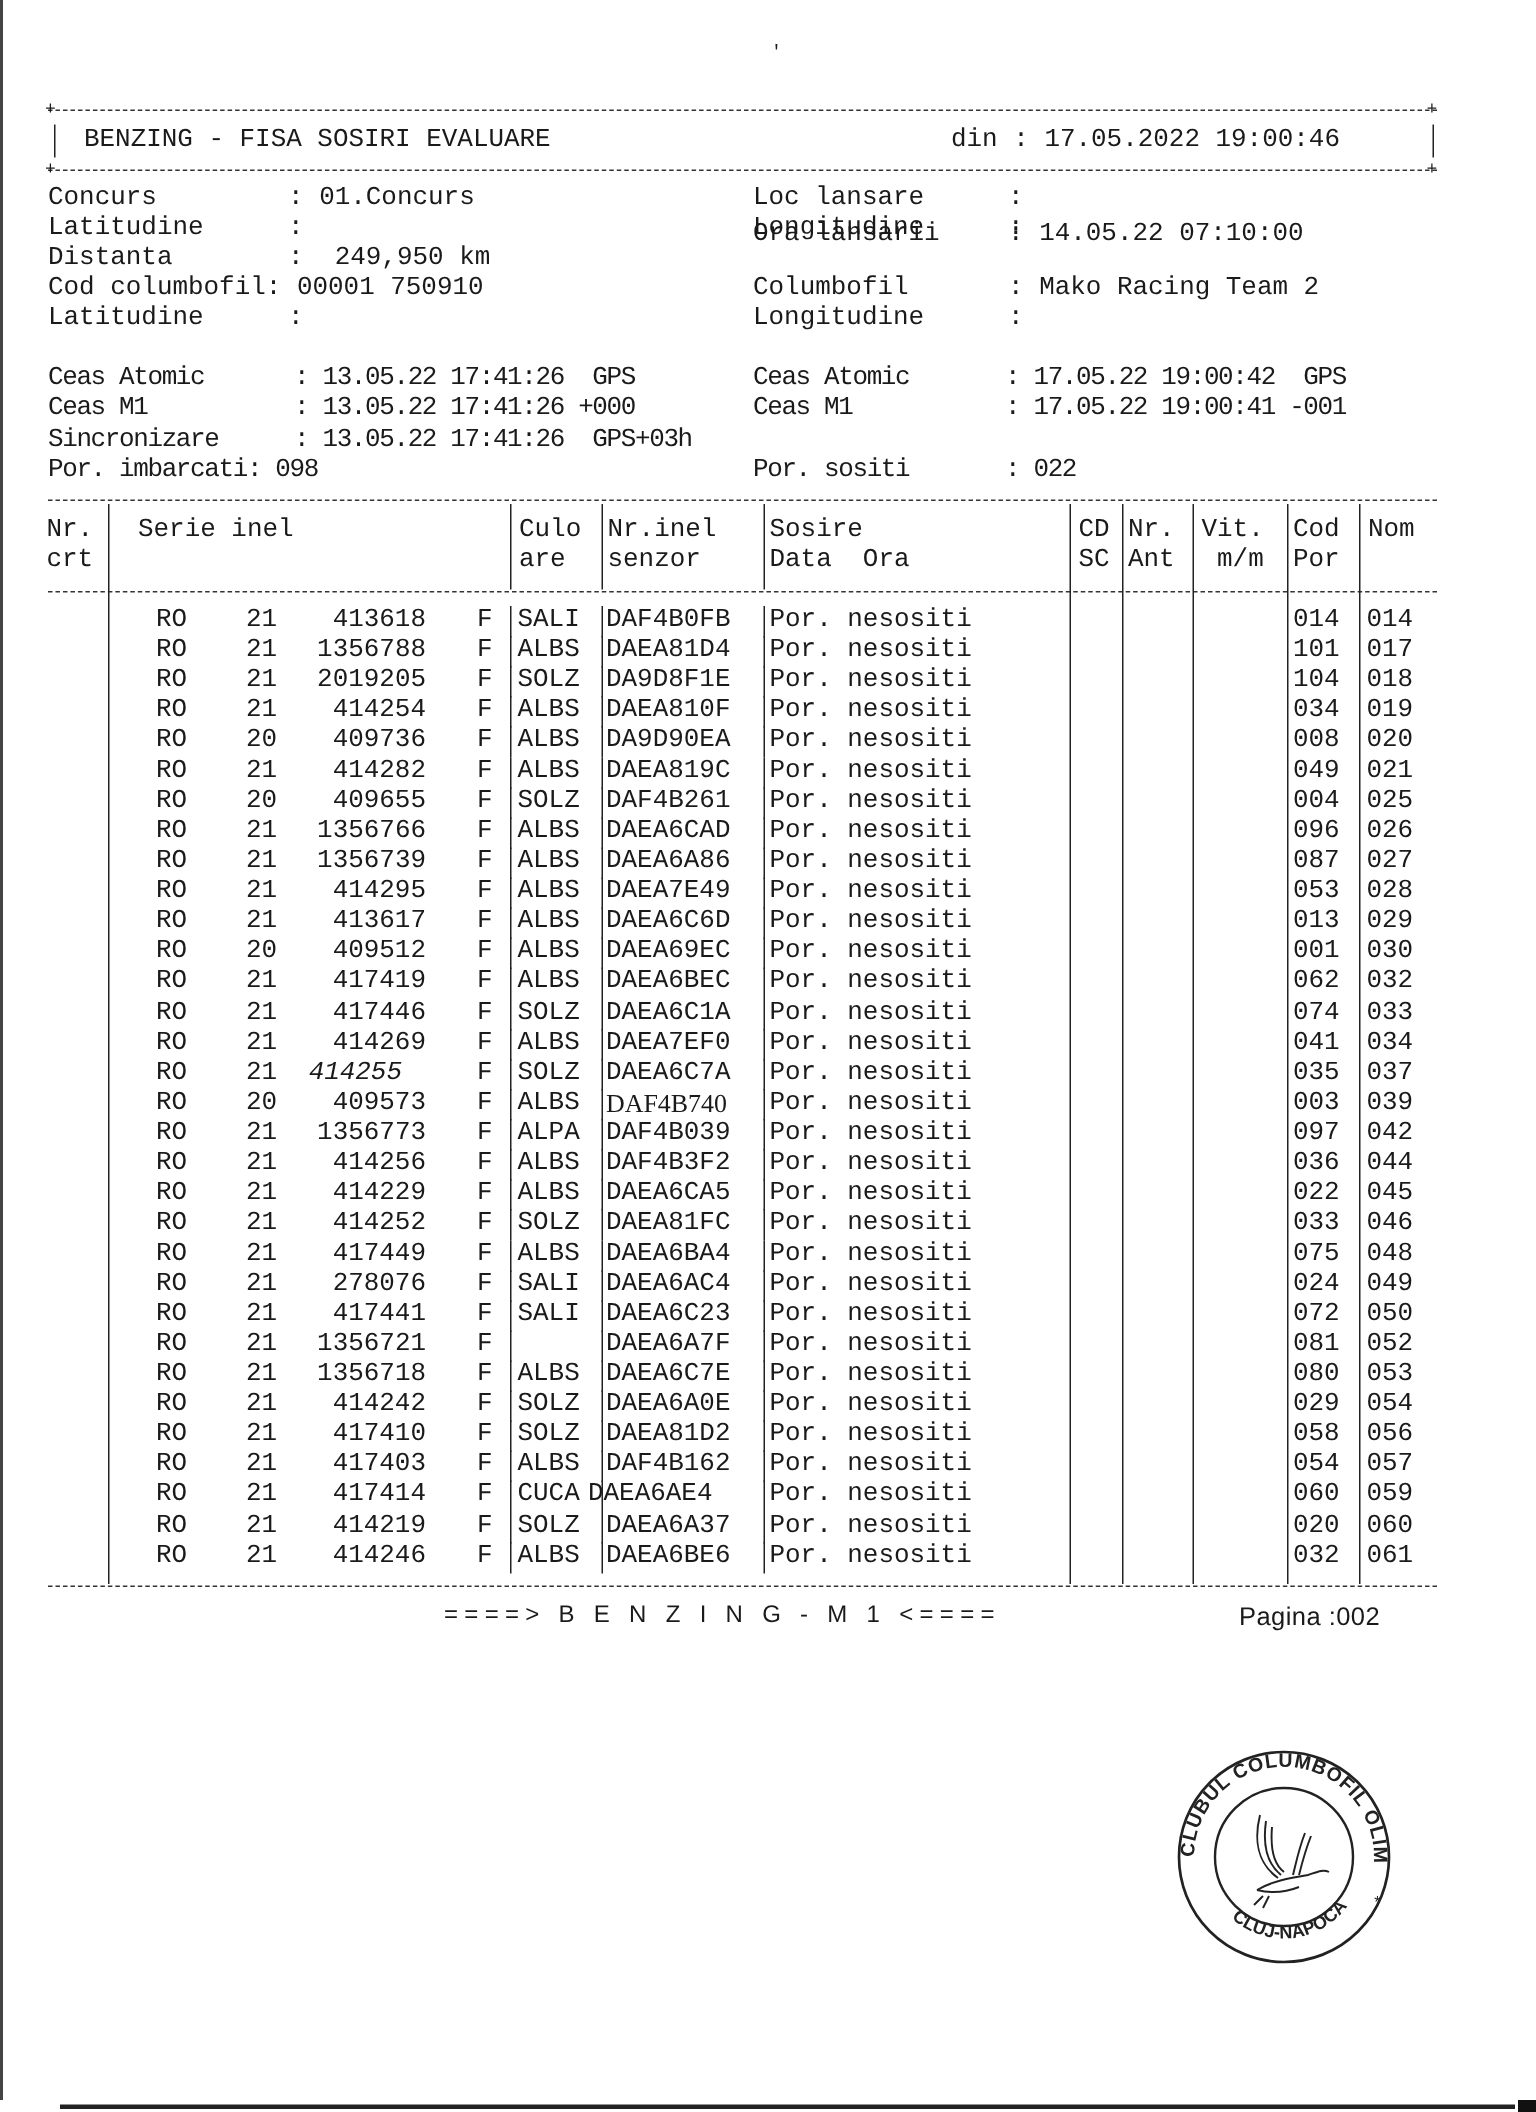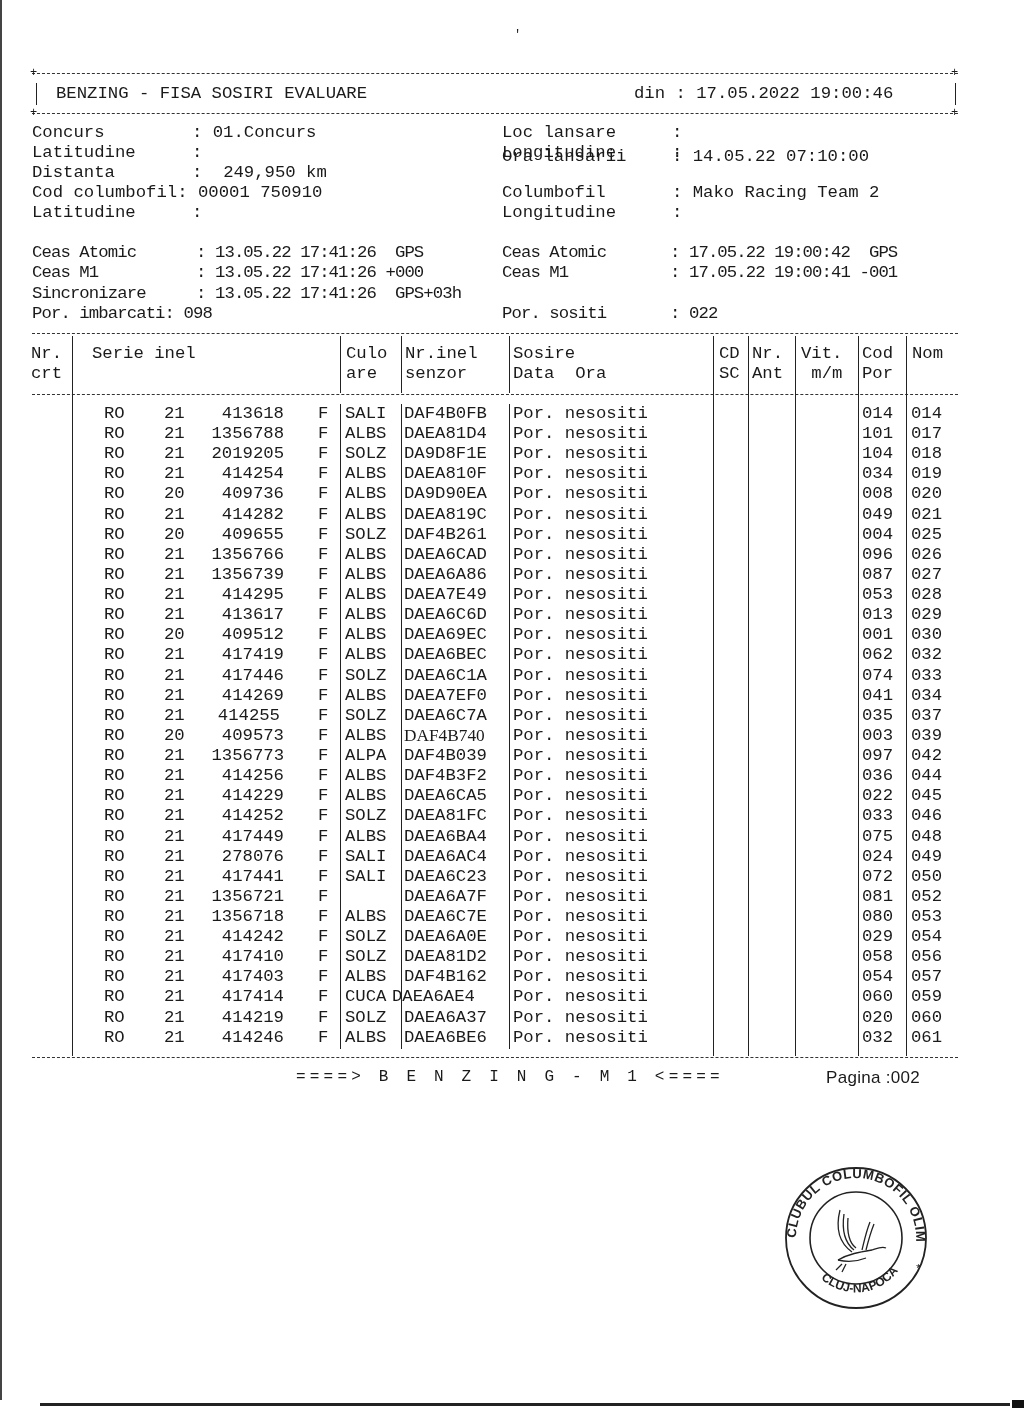--- a/index.html
+++ b/index.html
@@ -27,21 +27,21 @@
 
   .vline { position: absolute; width: 1px; background: #222; }
 
   .th { position: absolute; white-space: pre; font-size: 17.3px; line-height: 20px; }
 
   .row { position: absolute; left: 0; height: 20px; width: 1024px; }
   .cell { position: absolute; white-space: pre; font-size: 17.3px; line-height: 20px; }
   .r { text-align: right; }
 
   .footer-text { position: absolute; top: 1068px; font-size: 16px; letter-spacing: 0.5px; white-space: pre; }
-  .footer-brand { left: 296px; letter-spacing: 4.2px; font-family: Liberation Mono, monospace; font-size: 16px; }
+  .footer-brand { left: 296px; letter-spacing: 4.2px; font-family: Liberation Sans, sans-serif; font-size: 16px; }
   .footer-page { left: 826px; font-family: "Liberation Sans", sans-serif; font-size: 17px; letter-spacing: 0.3px; }
 
   .stamp { position: absolute; left: 782px; top: 1164px; width: 148px; height: 148px; }
 </style>
 </head>
 <body>
 
 <div class="page-edge-left"></div>
 <div class="page-edge-bottom"></div>
 <div class="page-edge-corner"></div>
@@ -323,21 +323,21 @@
         <span class="cell" style="left: 513px;">Por. nesositi</span>
         <span class="cell" style="left: 862px;">041</span>
         <span class="cell" style="left: 911px;">034</span>
         <div class="vline" style="left: 340px; top: 0px; height: 21px;"></div>
         <div class="vline" style="left: 401px; top: 0px; height: 21px;"></div>
         <div class="vline" style="left: 509px; top: 0px; height: 21px;"></div>
       </div>
       <div class="row" style="top: 705.8px;">
         <span class="cell" style="left: 104px;">RO</span>
         <span class="cell" style="left: 164px;">21</span>
-        <span class="cell r" style="left: 192px; width: 88px;">414255</span>
+        <span class="cell r" style="left: 180px; width: 88px; font-style: italic;">414255</span>
         <span class="cell" style="left: 318px;">F</span>
         <span class="cell" style="left: 345px;">SOLZ</span>
         <span class="cell" style="left: 404px;">DAEA6C7A</span>
         <span class="cell" style="left: 513px;">Por. nesositi</span>
         <span class="cell" style="left: 862px;">035</span>
         <span class="cell" style="left: 911px;">037</span>
         <div class="vline" style="left: 340px; top: 0px; height: 21px;"></div>
         <div class="vline" style="left: 401px; top: 0px; height: 21px;"></div>
         <div class="vline" style="left: 509px; top: 0px; height: 21px;"></div>
       </div>

